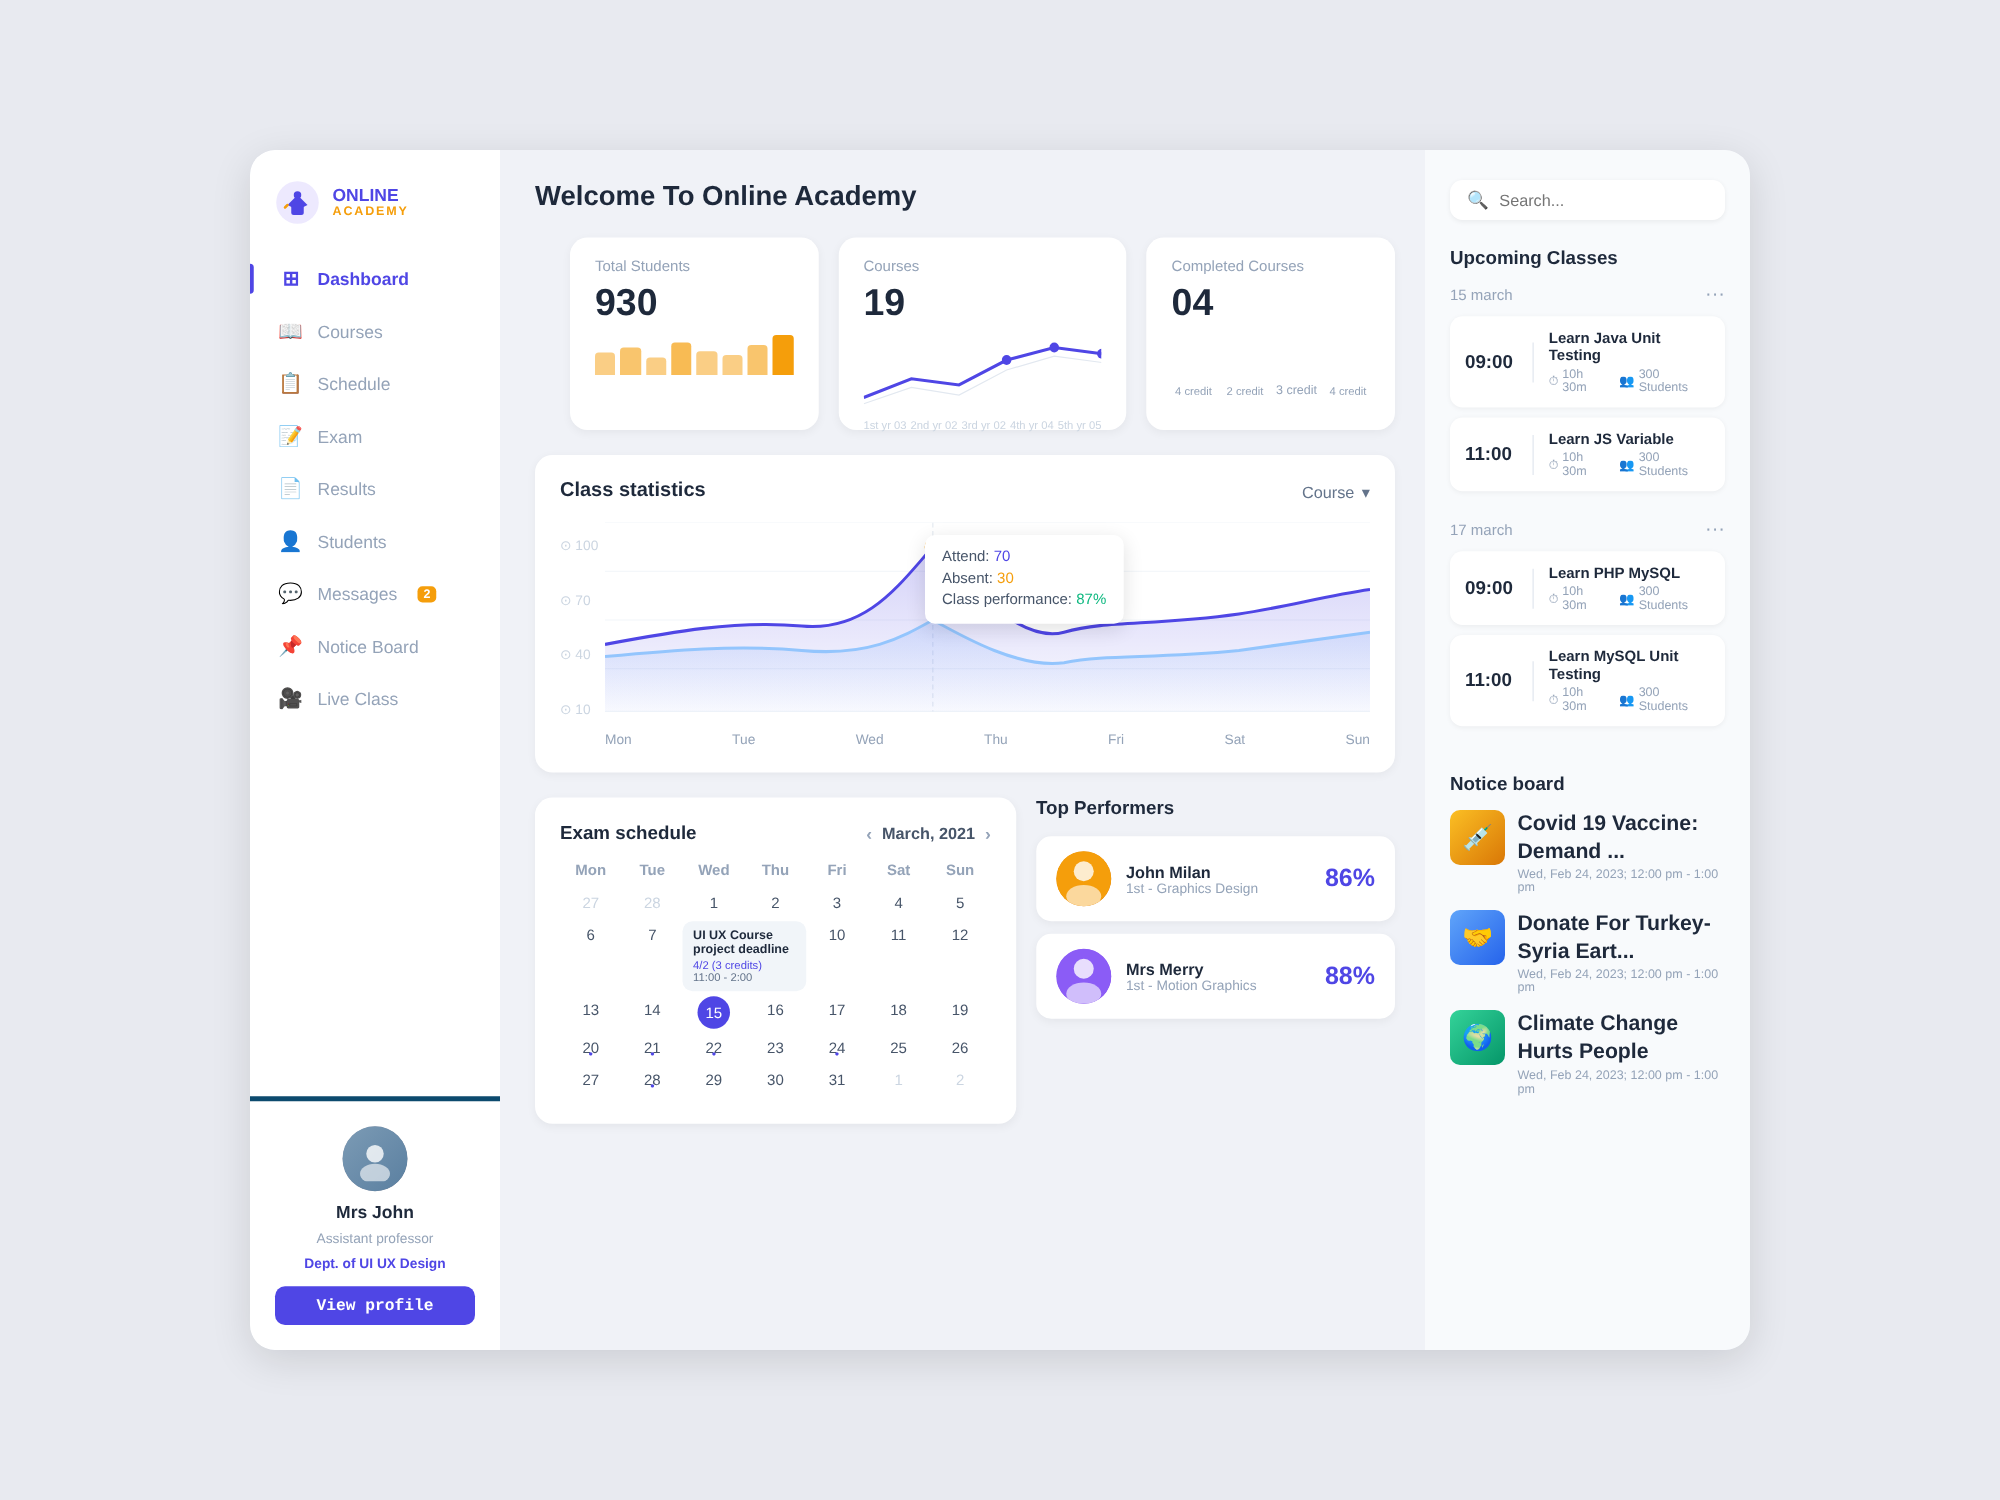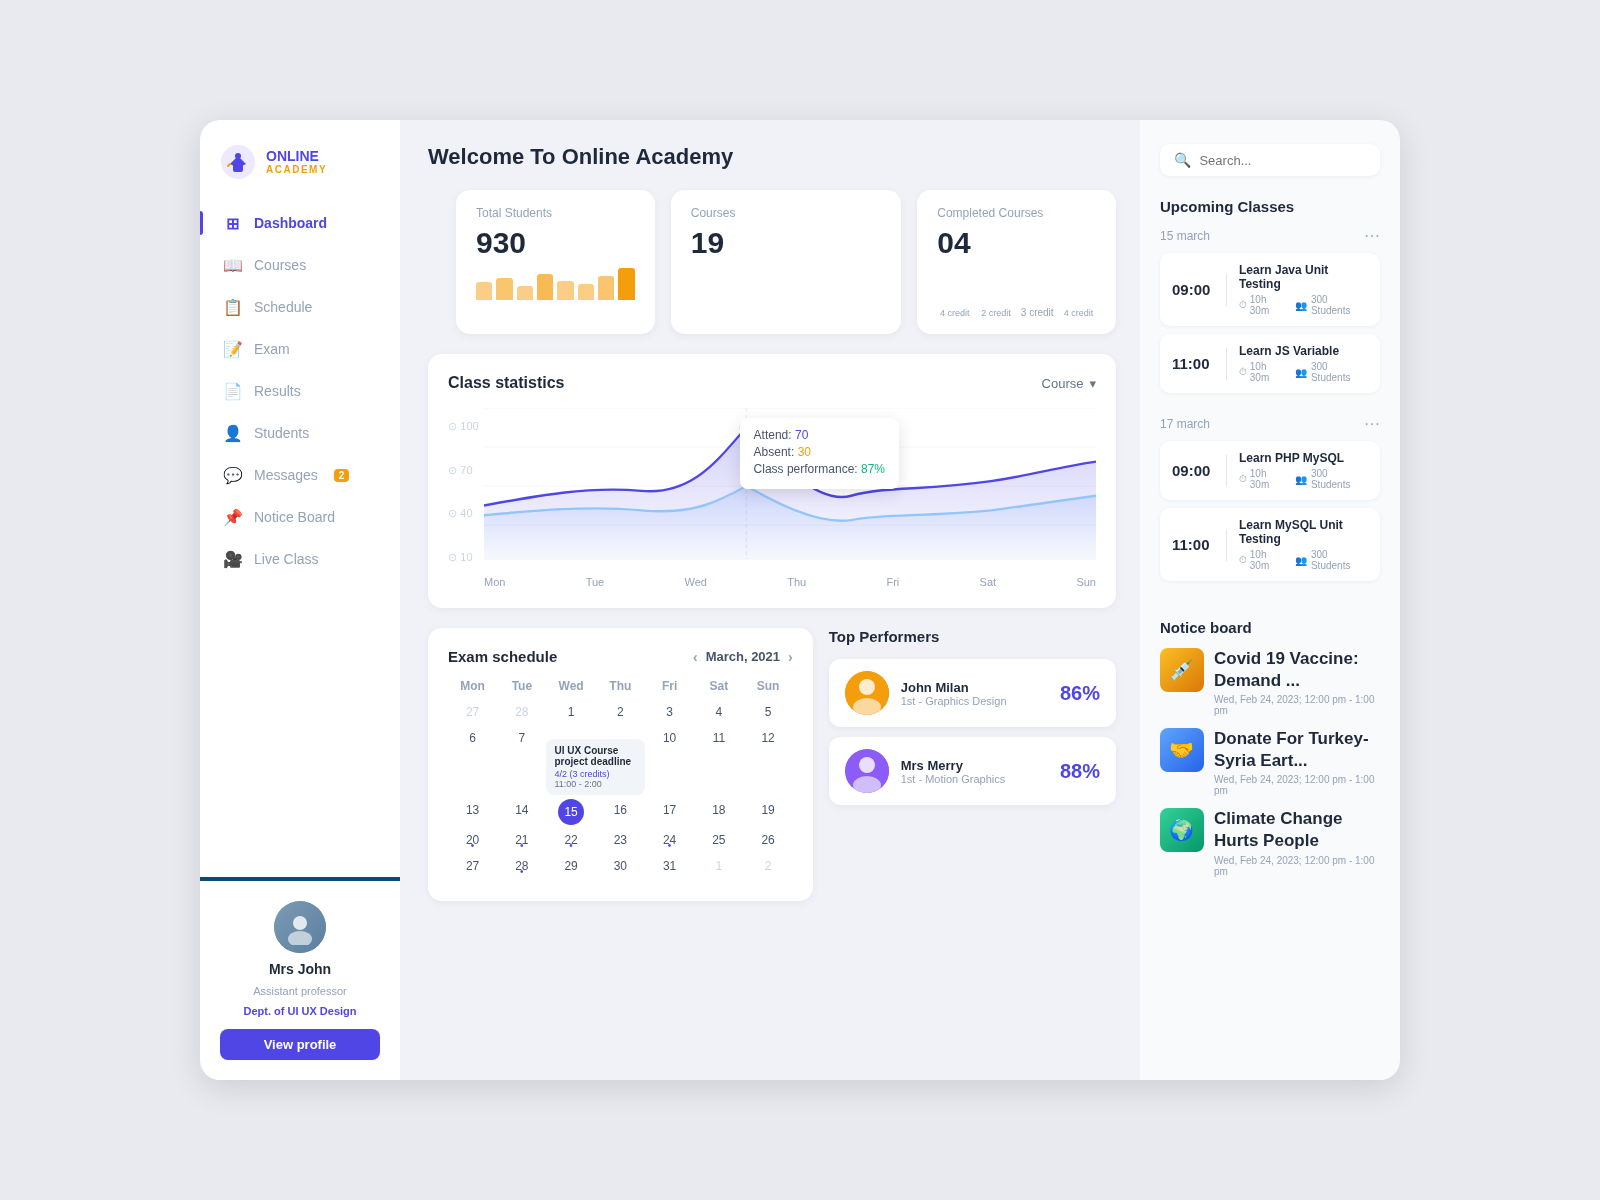--- a/index.html
+++ b/index.html
@@ -159,20 +159,21 @@
       background: #4f46e5;
       color: #fff;
       border: none;
       border-radius: 8px;
       padding: 8px 20px;
       font-size: 13px;
       font-weight: 600;
       cursor: pointer;
       width: 100%;
       margin-top: 4px;
+      font-family: Liberation Mono, monospace;
     }
     
     .content {
       flex: 1;
       display: flex;
       flex-direction: column;
       padding: 24px 24px 24px 28px;
       overflow: hidden;
     }
     .content-header {
@@ -406,21 +407,20 @@
       font-size: 10px;
     }
     .cal-event-cell {
       grid-column: span 2;
       background: #f1f5f9;
       border-radius: 8px;
       padding: 6px 8px;
       font-size: 10px;
       color: #475569;
       text-align: left;
-      margin-top: 12px;
     }
     .cal-event-title {
       font-weight: 700;
       font-size: 10px;
       color: #1e293b;
       margin-bottom: 2px;
     }
     .cal-event-meta {
       color: #64748b;
       font-size: 9px;
@@ -682,20 +682,36 @@
           <div class="bar" style="height:60%;opacity:0.5"></div>
           <div class="bar" style="height:50%;opacity:0.5"></div>
           <div class="bar" style="height:75%;opacity:0.6"></div>
           <div class="bar" style="height:100%"></div>
         </div>
       </div>
 
       <div class="stat-card stat-card-course">
         <div class="stat-label">Courses</div>
         <div class="stat-value">19</div>
+        <div class="mini-line-chart">
+          <svg viewBox="0 0 200 60" preserveAspectRatio="none">
+            <polyline points="0,50 40,35 80,40 120,20 160,10 200,15" fill="none" stroke="#4f46e5" stroke-width="2.5"></polyline>
+            <circle cx="120" cy="20" r="4" fill="#4f46e5"></circle>
+            <circle cx="160" cy="10" r="4" fill="#4f46e5"></circle>
+            <circle cx="200" cy="15" r="4" fill="#4f46e5"></circle>
+            <polyline points="0,55 40,42 80,48 120,28 160,17 200,22" fill="none" stroke="#e2e8f0" stroke-width="1"></polyline>
+          </svg>
+          <div style="display:flex;justify-content:space-between;font-size:9px;color:#cbd5e1;margin-top:2px;">
+            <span>1st yr 03</span>
+              <span>2nd yr 02</span>
+              <span>3rd yr 02</span>
+              <span>4th yr 04</span>
+              <span>5th yr 05</span>
+          </div>
+        </div>
       </div>
 
       <div class="stat-card">
         <div class="stat-label">Completed Courses</div>
         <div class="stat-value">04</div>
         <div class="completed-bars">
           <div style="display:flex;flex-direction:column;align-items:center;gap:4px;flex:1;">
             <div class="comp-bar" style="height:60%;width:100%;background:#bfdbfe;"></div>
             <div style="font-size:9px;color:#94a3b8;">4 credit</div>
           </div>

